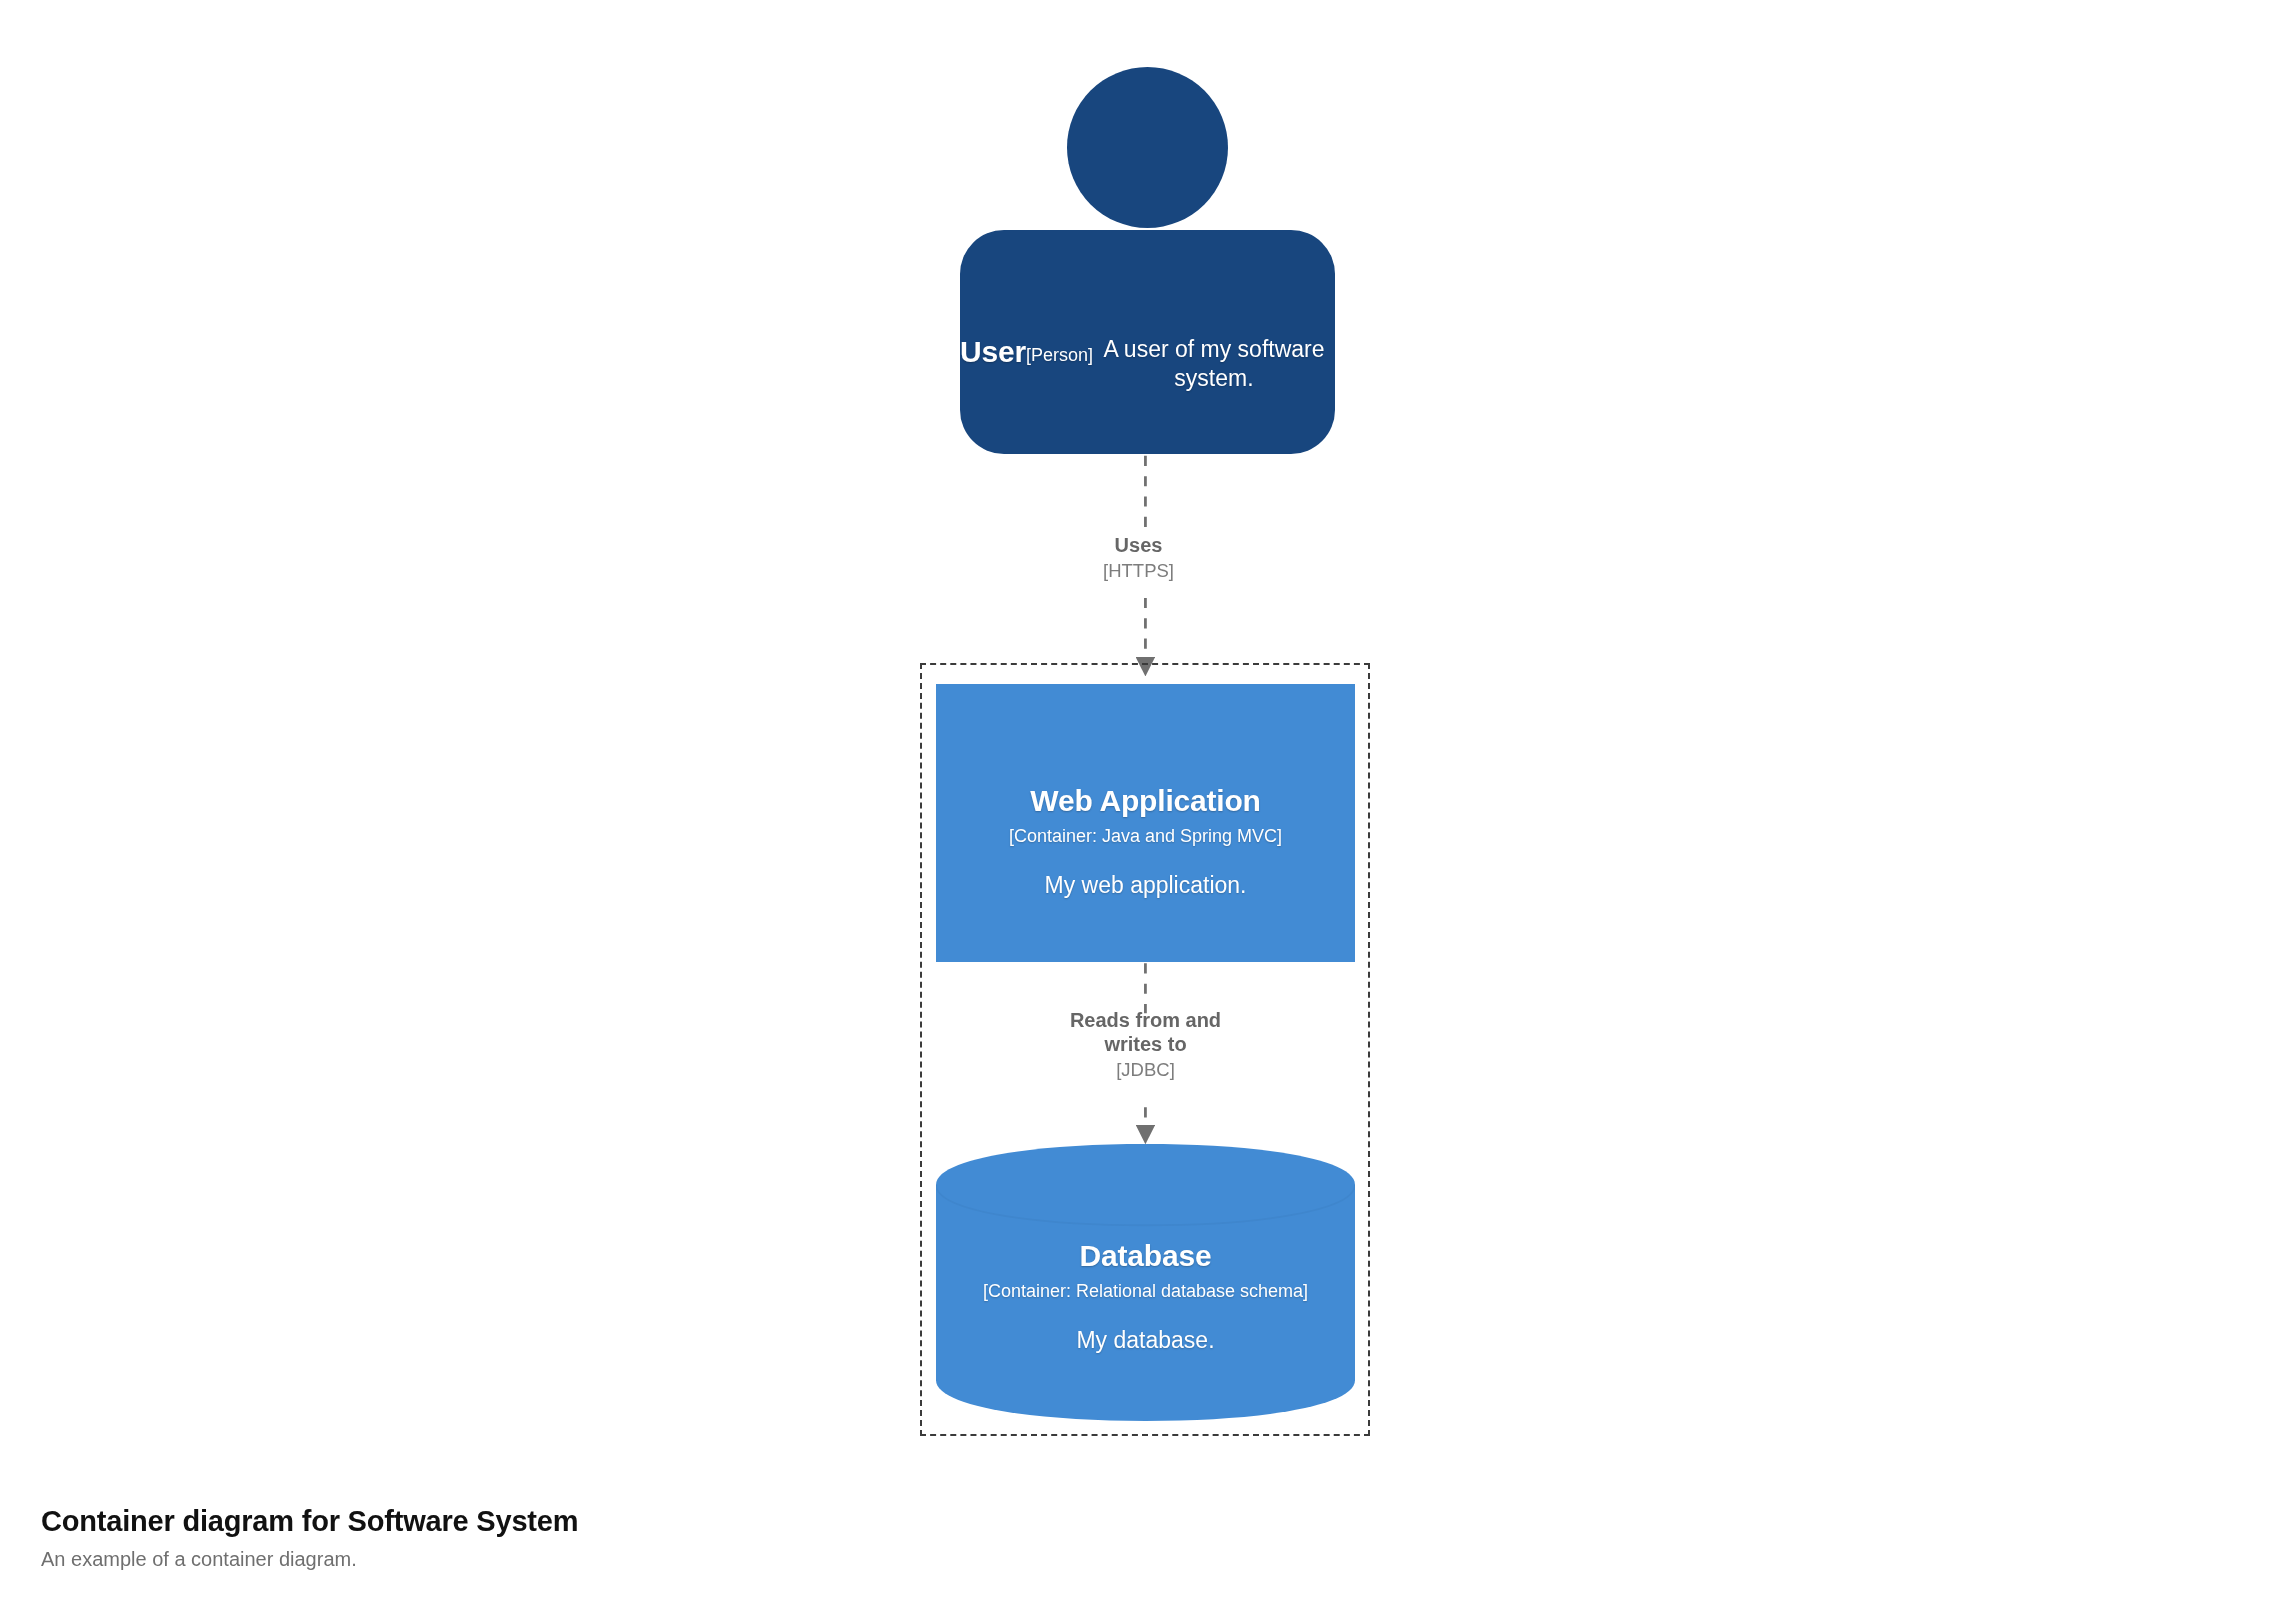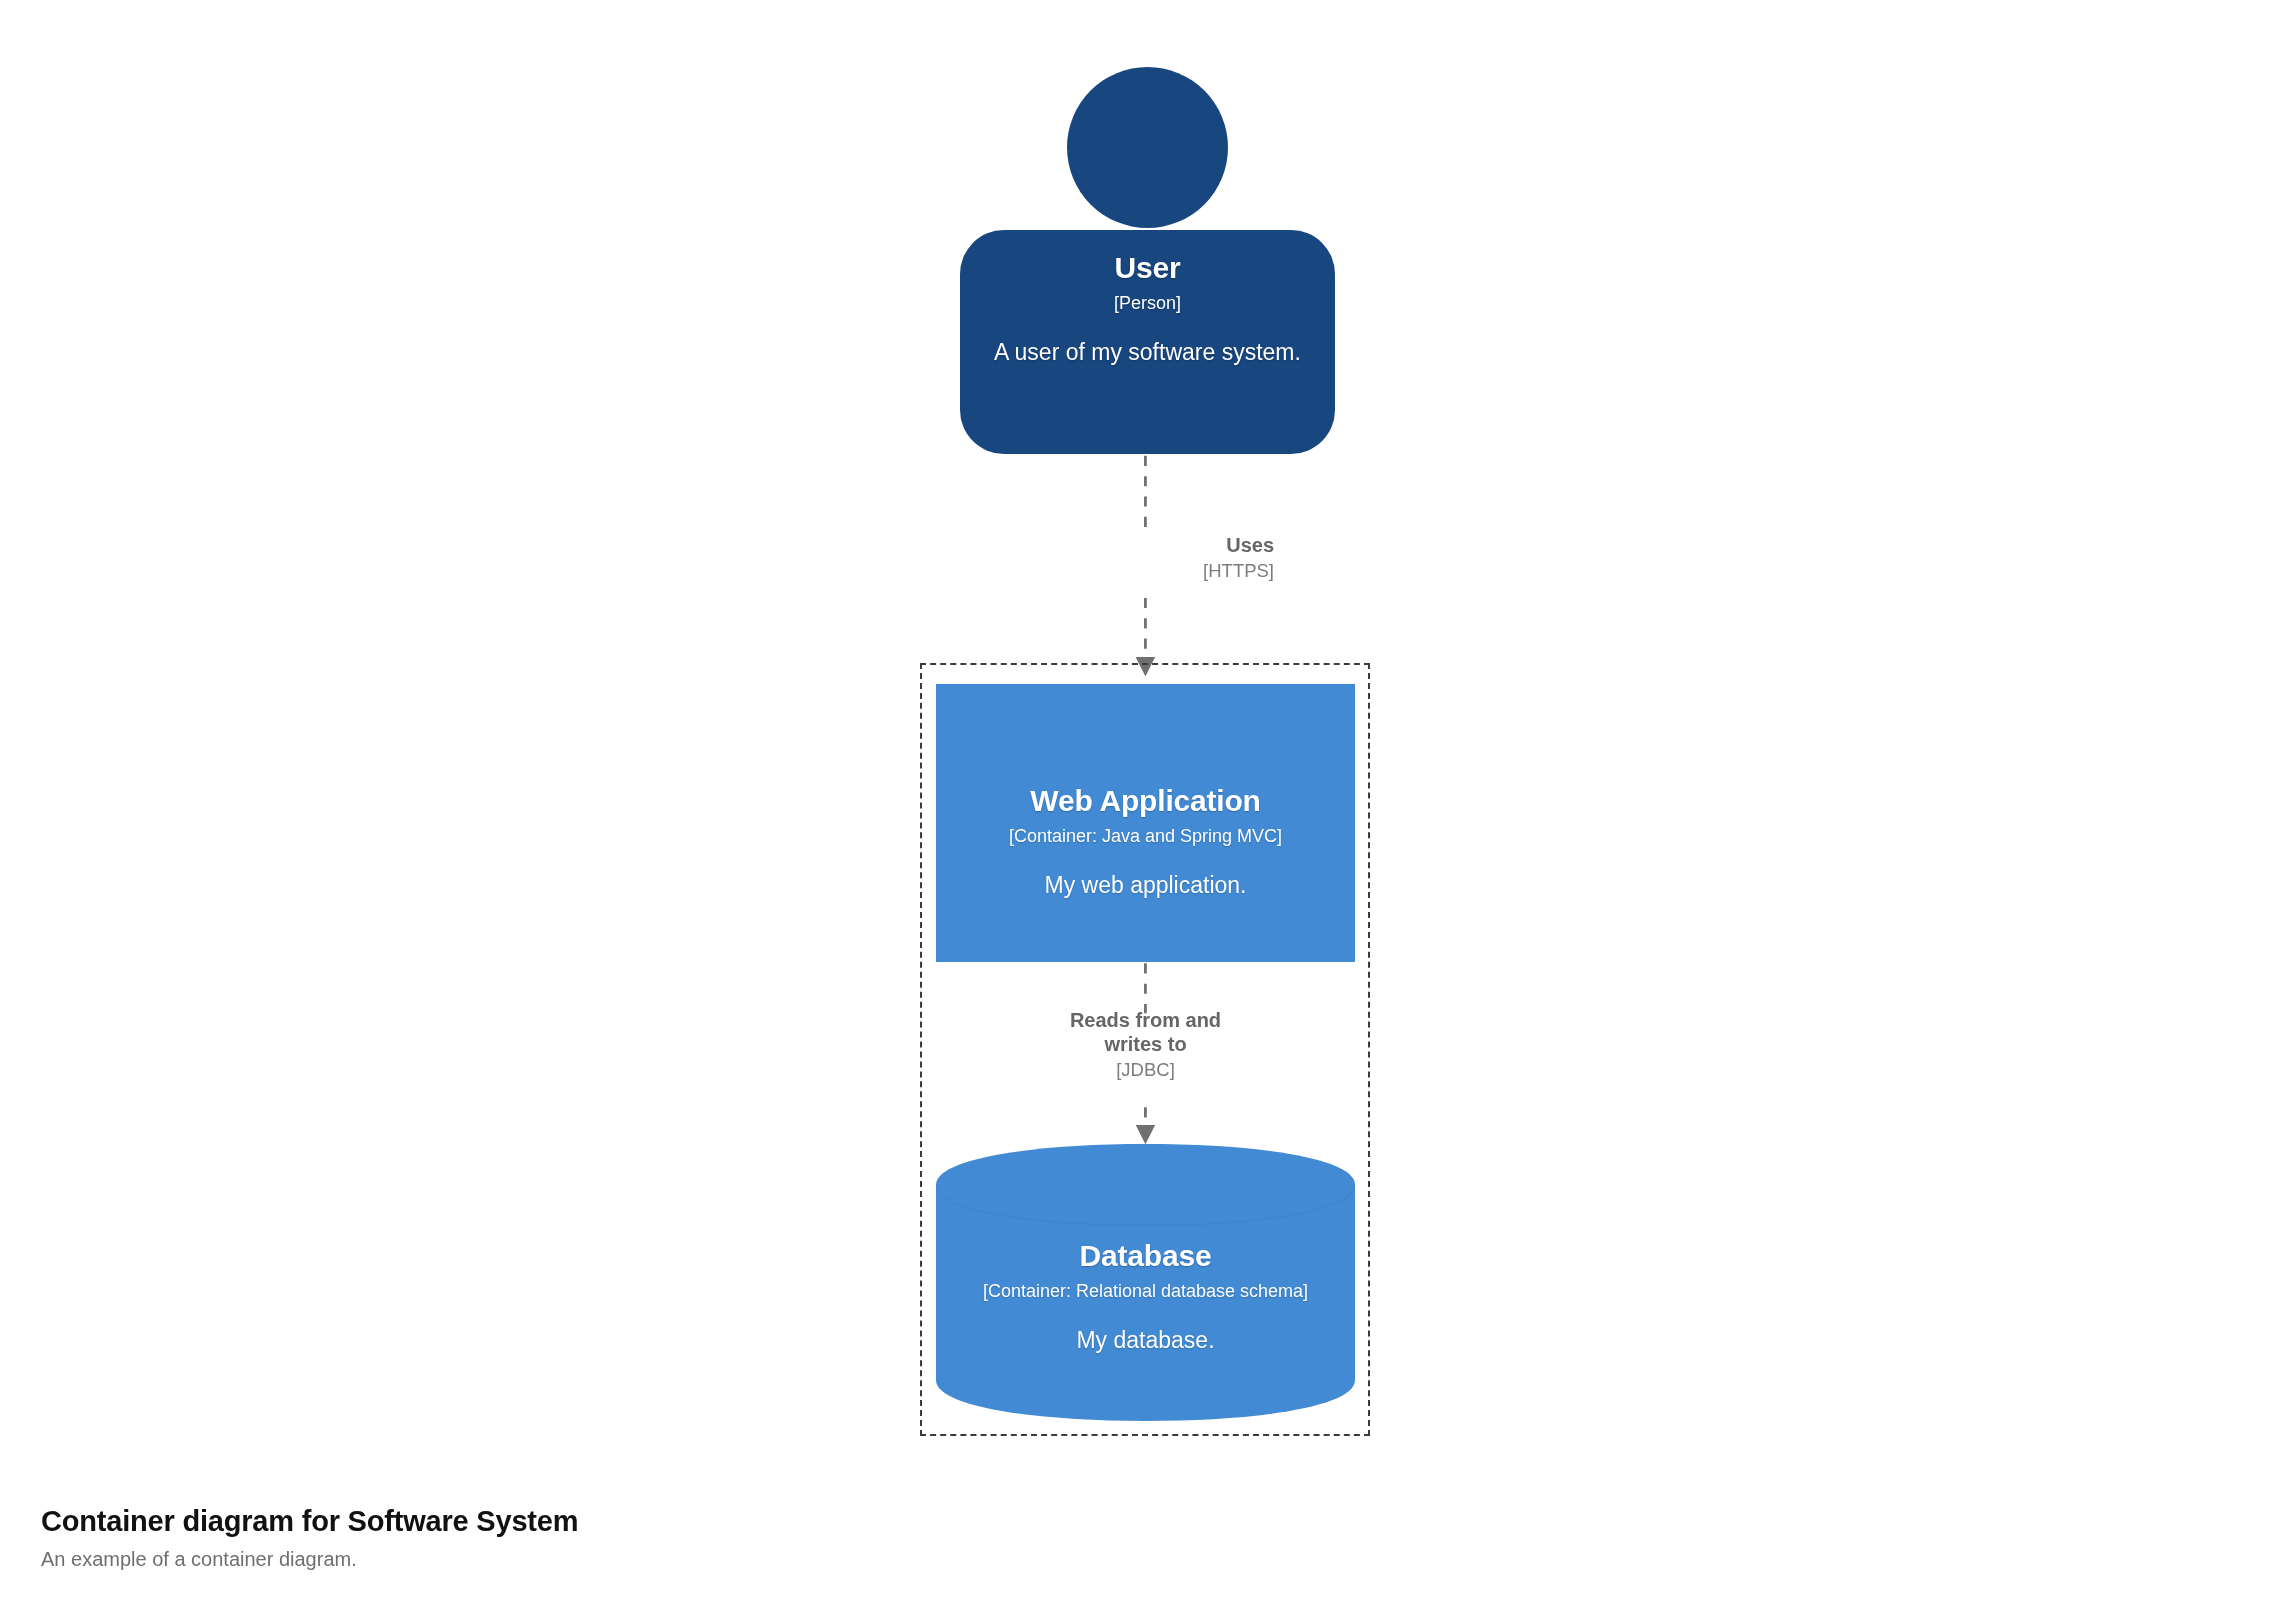--- a/index.html
+++ b/index.html
@@ -52,21 +52,21 @@
     border-radius: 44px;
     background: #18467e;
   }
   .person-text {
     position: absolute;
     left: 0px;
     top: 163px;
     width: 375px;
     height: 224px;
     display: flex;
-    flex-direction: column;
+    flex-direction: row;
     align-items: center;
     justify-content: flex-start;
     padding-top: 20px;
     box-sizing: border-box;
     color: #ffffff;
     text-align: center;
   }
 
   
   .el-name {
@@ -215,21 +215,21 @@
   <div class="person-shape">
     <div class="person-head"></div>
     <div class="person-body"></div>
     <div class="person-text">
       <div class="el-name">User</div>
       <div class="el-tech">[Person]</div>
       <div class="el-desc">A user of my software system.</div>
     </div>
   </div>
 
-  <div class="rel-label" style="left:905px; top:533px; width:369px;text-align:right;">
+  <div class="rel-label" style="left:954px; top:533px; width:369px;">
     <div class="rel-desc">Uses</div>
     <div class="rel-tech">[HTTPS]</div>
   </div>
 
   <div class="boundary"></div>
 
   <div class="container-box">
     <div class="el-name">Web Application</div>
     <div class="el-tech">[Container: Java and Spring MVC]</div>
     <div class="el-desc">My web application.</div>

